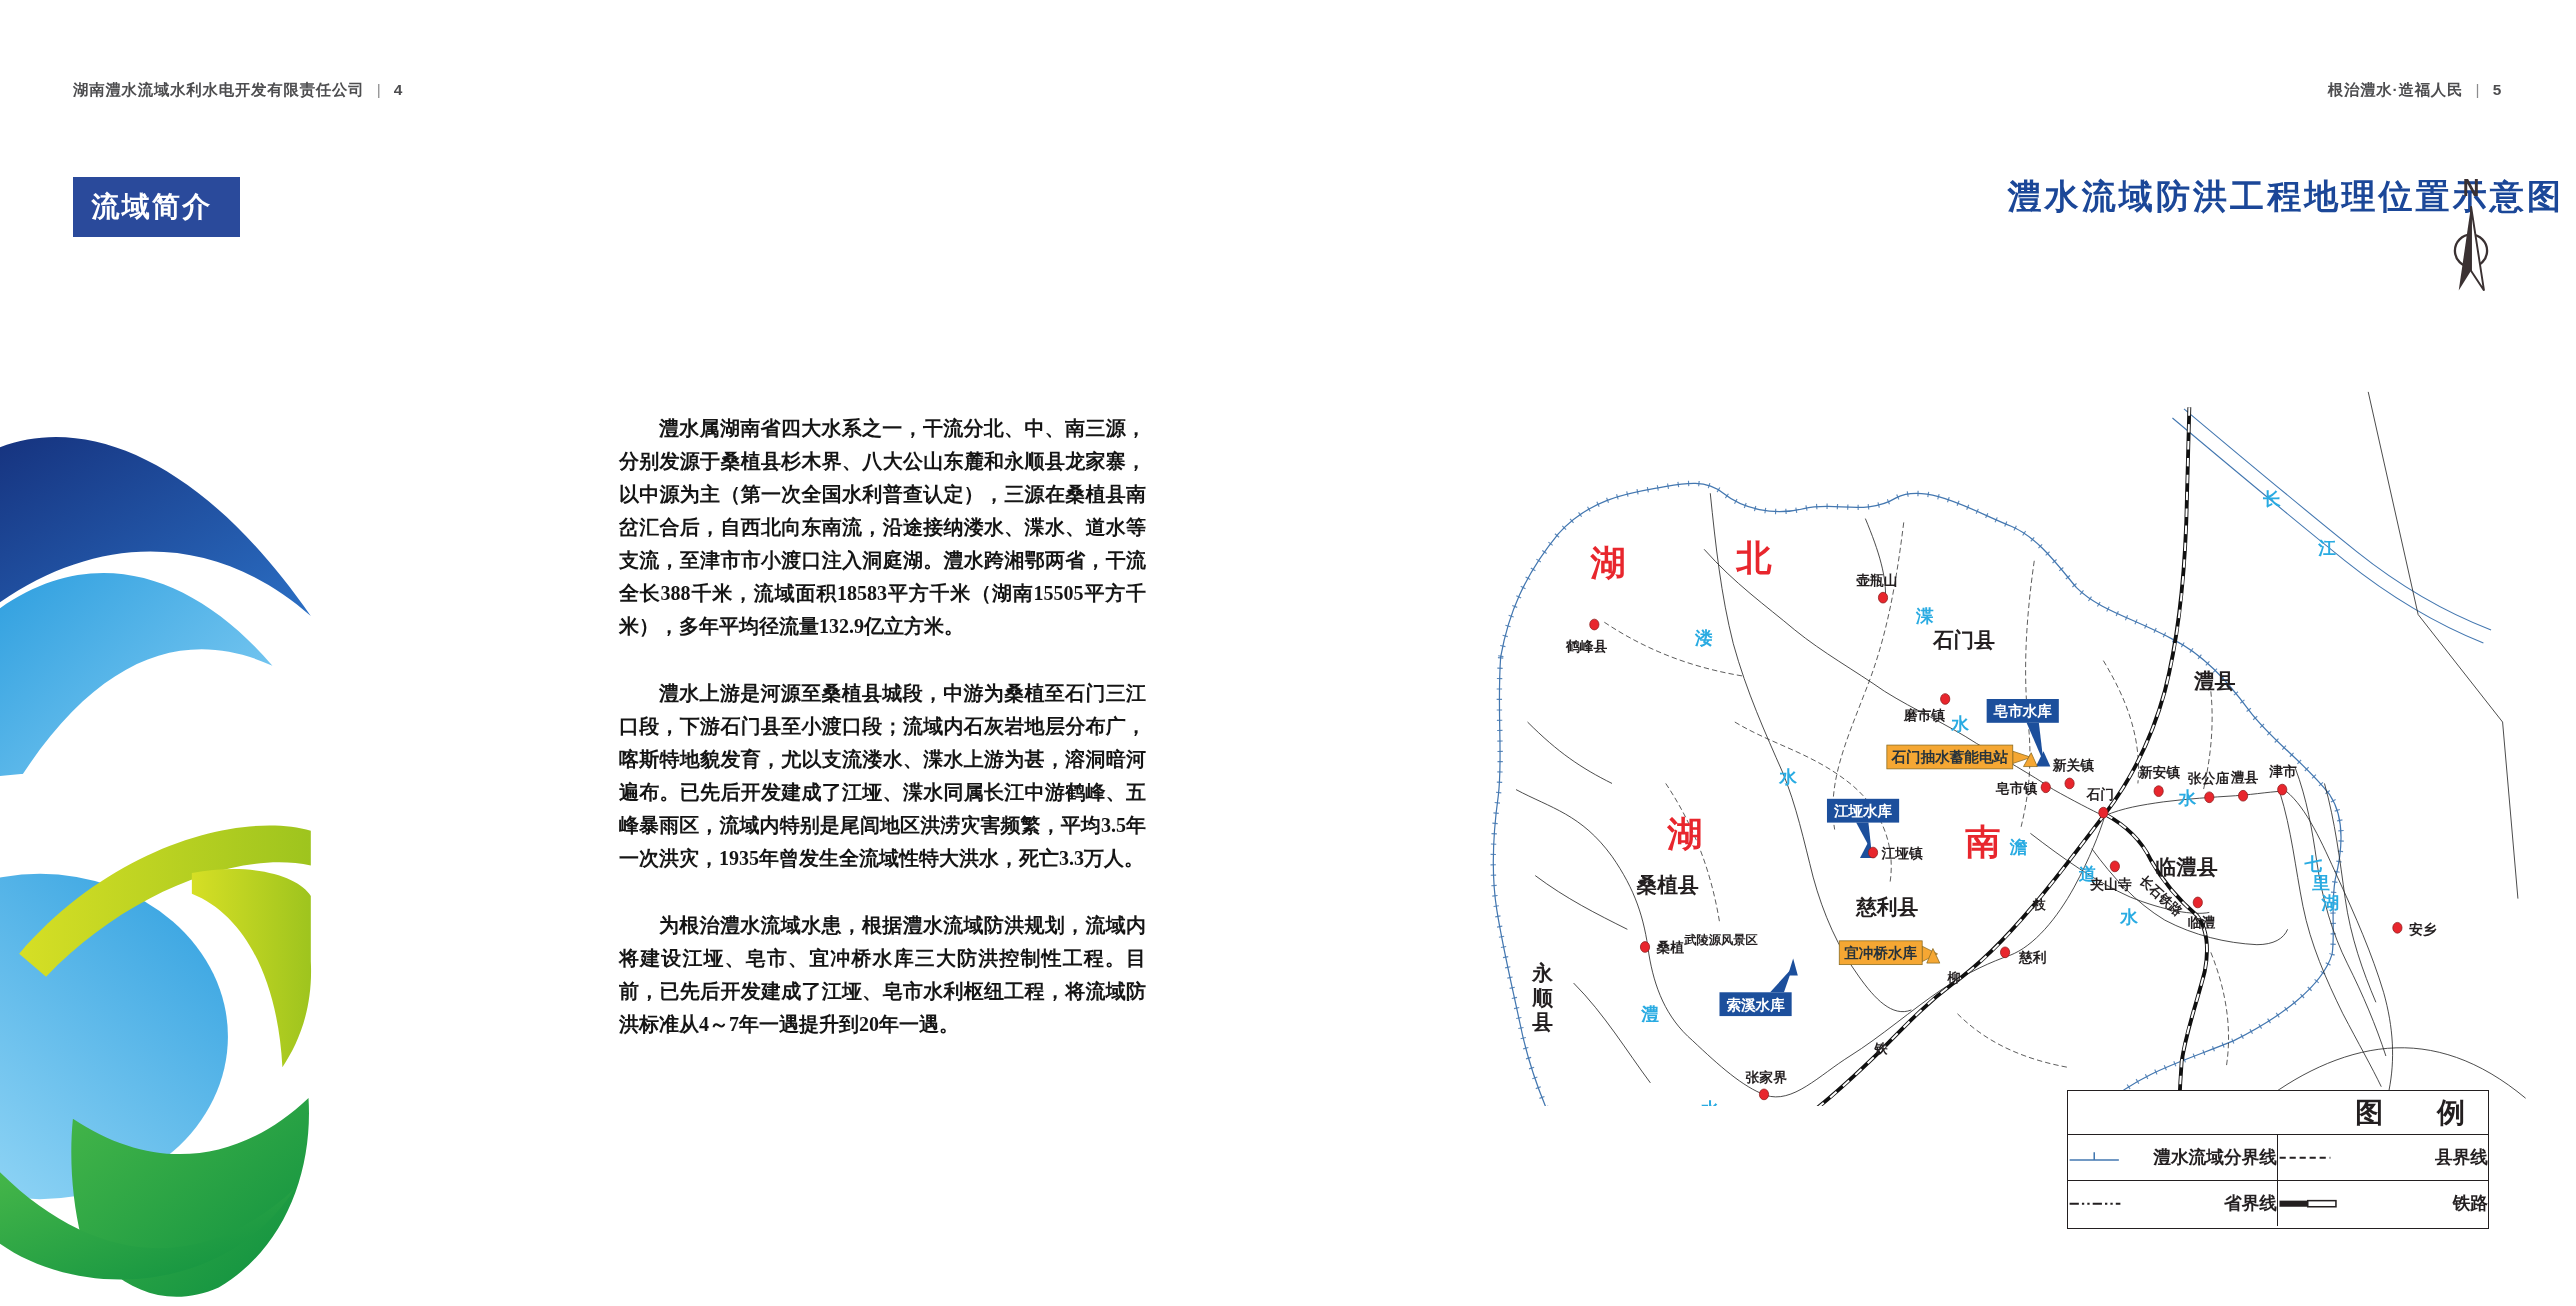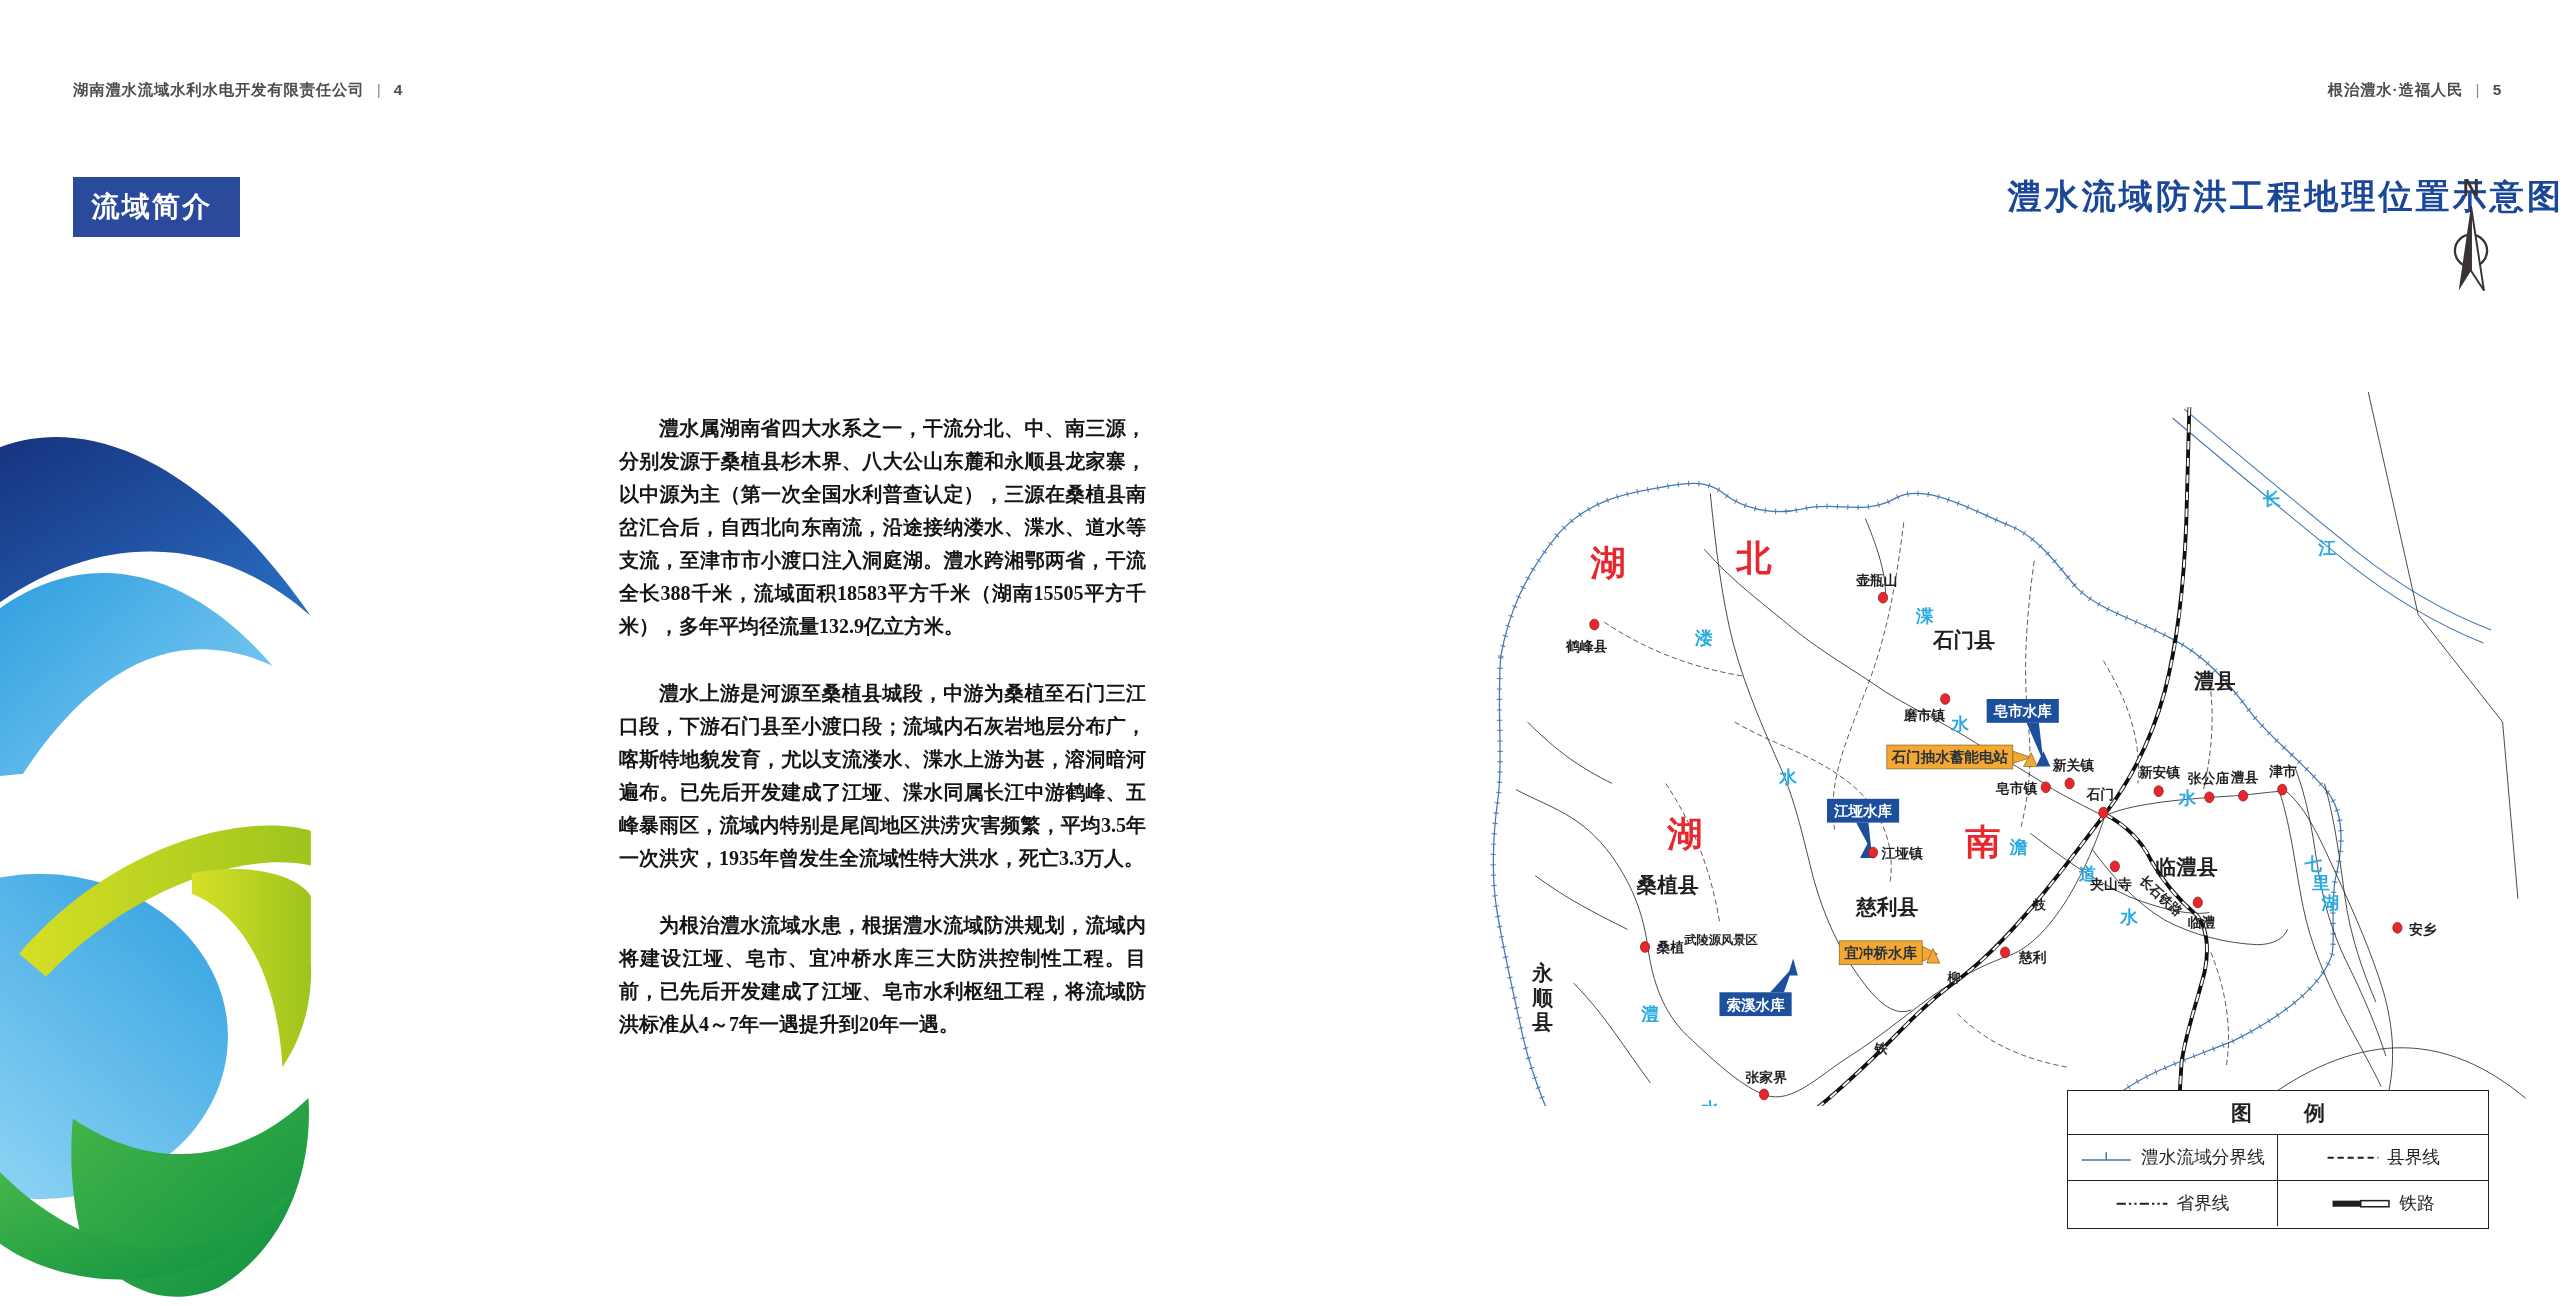--- a/index.html
+++ b/index.html
@@ -21,25 +21,25 @@
   .logo{position:absolute;left:0;top:424px}
   
   .map-title{position:absolute;left:1374px;top:174px;width:1190px;text-align:right;
              font-size:34px;font-weight:bold;color:#1b4798;letter-spacing:3.1px}
   .compass{position:absolute;left:2448px;top:174px}
   .compass-n{font-size:30px;font-weight:bold;fill:#3a3132;font-family:"Liberation Sans",sans-serif}
   .map-svg{position:absolute;left:1374px;top:292px}
   
   .legend{position:absolute;left:2067px;top:1090px;width:422px;height:139px;
           border:1.5px solid #231f20;box-sizing:border-box;background:#fff}
-  .legend-title{height:43px;line-height:43px;text-align:center;font-size:21px;font-weight:bold;
+  .legend-title{height:43px;line-height:43px;text-align:right;font-size:28px;font-weight:bold;
                 letter-spacing:23px;text-indent:23px;color:#231f20;border-bottom:1.5px solid #231f20}
   .legend-grid{display:grid;grid-template-columns:1fr 1fr;grid-template-rows:1fr 1fr;height:91px}
-  .legend-cell{display:flex;align-items:center;justify-content:center;gap:7px;
-               font-size:17.7px;font-weight:normal;color:#231f20}
+  .legend-cell{display:flex;align-items:center;justify-content:space-between;gap:7px;
+               font-size:17.7px;font-weight:bold;color:#231f20}
   .lc1{border-right:1.5px solid #231f20;border-bottom:1.5px solid #231f20}
   .lc2{border-bottom:1.5px solid #231f20}
   .lc3{border-right:1.5px solid #231f20}
   
   .prov{font-size:46px;font-weight:bold;fill:#e8262d;letter-spacing:2px}
   .county{font-size:27px;font-weight:bold;fill:#231f20}
   .city{font-size:18px;font-weight:bold;fill:#231f20}
   .water{font-size:23px;font-weight:bold;fill:#29abe2}
   .small{font-size:16px;font-weight:bold;fill:#231f20}
   .rchar{font-size:17px;font-weight:bold;fill:#231f20}

